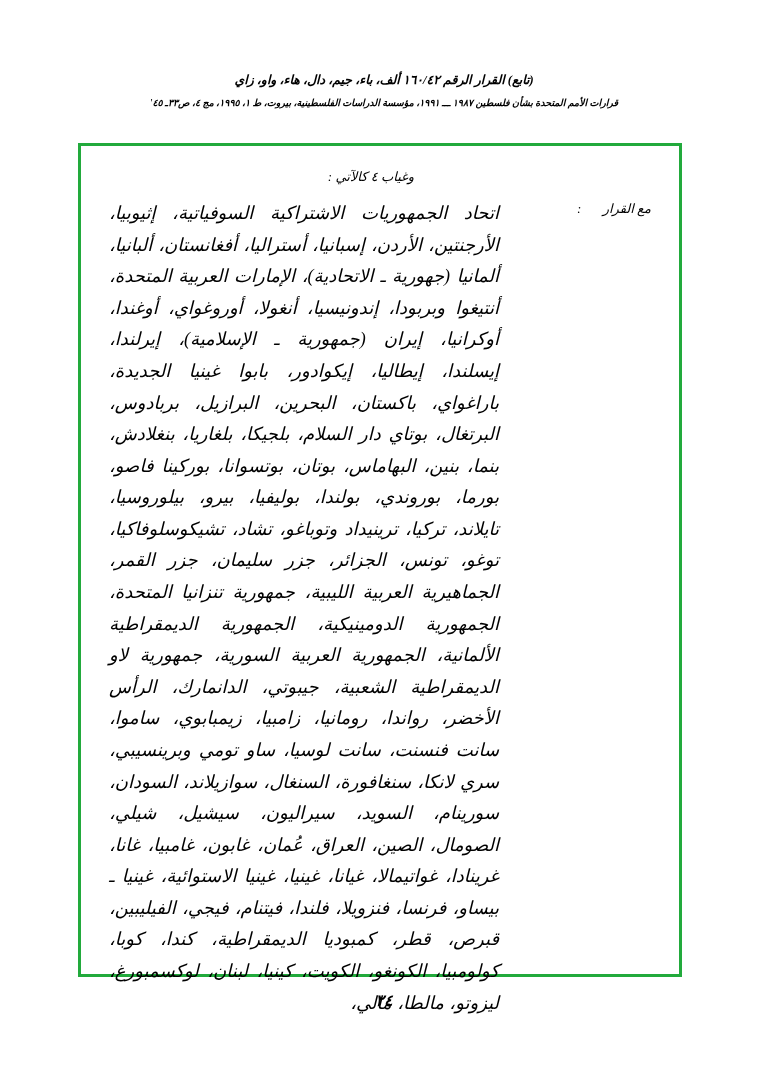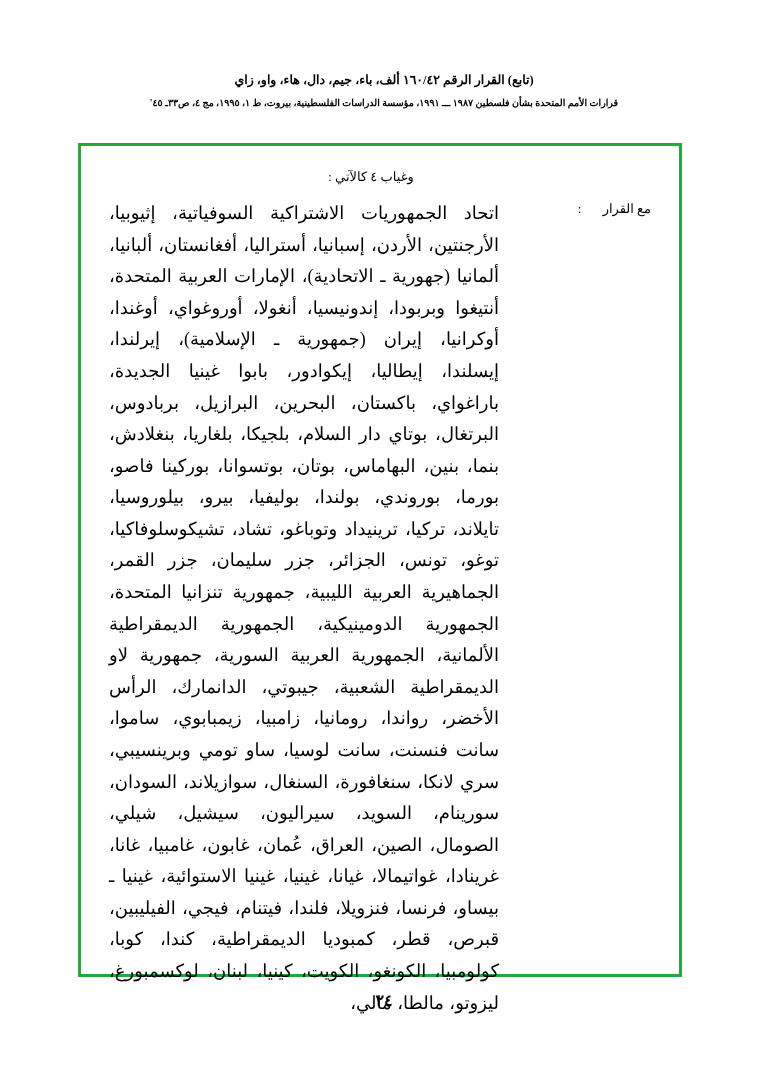--- a/index.html
+++ b/index.html
@@ -13,20 +13,21 @@
     font-family: "Liberation Serif", "DejaVu Serif", serif;
     color: #000000;
     position: relative;
     overflow: hidden;
   }
   .page {
     width: 768px;
     height: 1085px;
     position: relative;
     box-sizing: border-box;
+    font-style: italic;
   }
   .header {
     position: absolute;
     top: 72px;
     left: 0;
     width: 768px;
     text-align: center;
   }
   .header-title {
     font-size: 12.5px;

